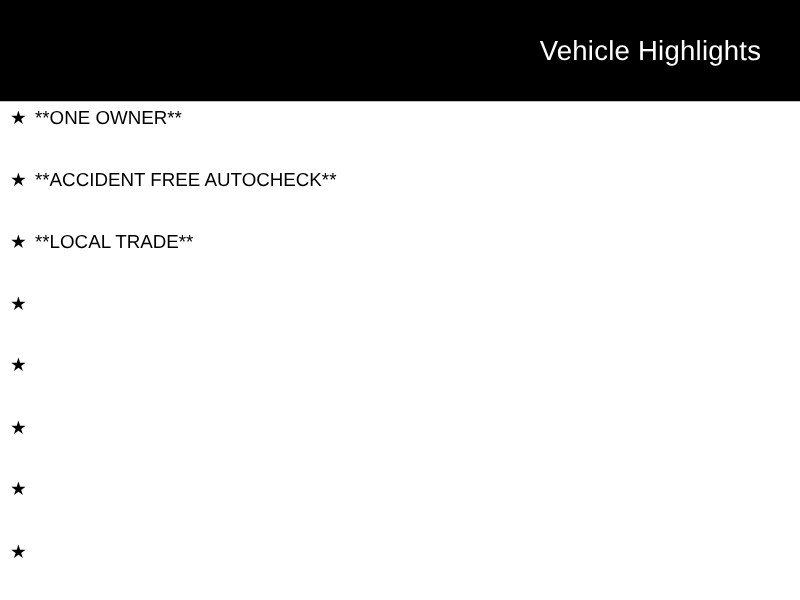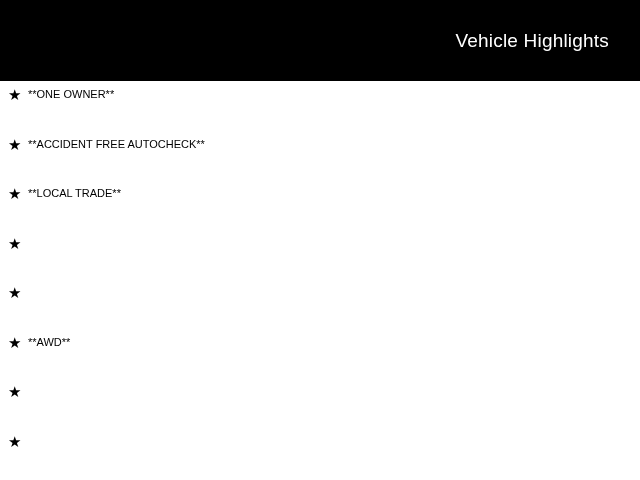--- a/index.html
+++ b/index.html
@@ -28,21 +28,21 @@
     height: 81px;
     background: #000000;
     display: flex;
     align-items: center;
     justify-content: flex-end;
     box-sizing: border-box;
     padding-right: 31px;
   }
   .header-title {
     color: #ffffff;
-    font-size: 19px;
+    font-size: 22px;
     font-weight: 400;
     letter-spacing: 0.2px;
     line-height: 1;
     white-space: nowrap;
   }
   .highlights {
     position: absolute;
     top: 81px;
     left: 0;
     width: 640px;
@@ -61,21 +61,21 @@
     flex: 0 0 auto;
     width: 20px;
     color: #000000;
     font-size: 15px;
     line-height: 27px;
     text-align: left;
   }
   .highlight-text {
     flex: 1 1 auto;
     color: #000000;
-    font-size: 11px;
+    font-size: 15px;
     line-height: 27px;
     white-space: nowrap;
   }
 </style>
 </head>
 <body>
 
 <div class="page">
 
   <div class="header">
@@ -96,21 +96,20 @@
       <span class="highlight-text">**LOCAL TRADE**</span>
     </li>
     <li class="highlight-item">
       <span class="bullet-star">★</span>
     </li>
     <li class="highlight-item">
       <span class="bullet-star">★</span>
     </li>
     <li class="highlight-item">
       <span class="bullet-star">★</span>
-      <span class="highlight-text">**AWD**</span>
     </li>
     <li class="highlight-item">
       <span class="bullet-star">★</span>
     </li>
     <li class="highlight-item">
       <span class="bullet-star">★</span>
     </li>
   </ul>
 
 </div>

